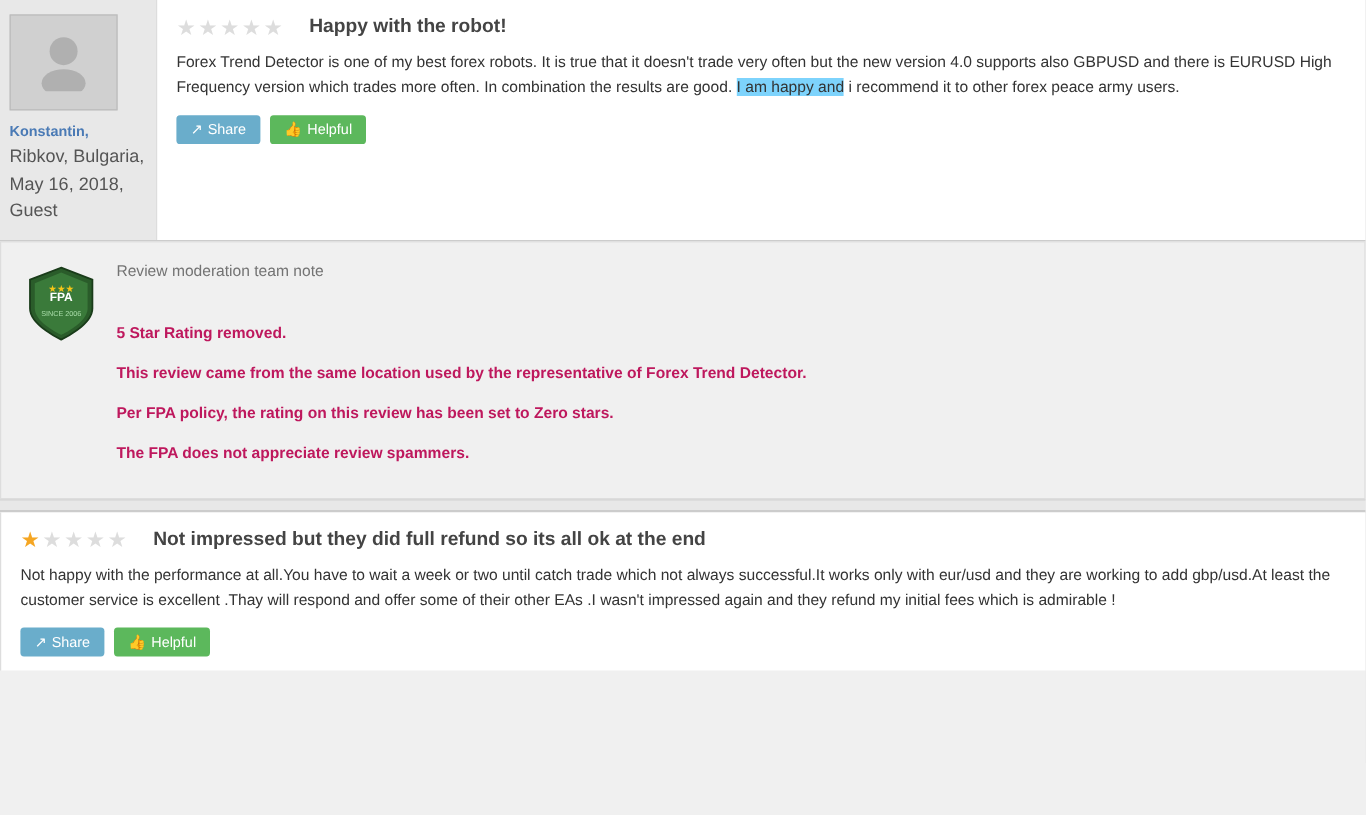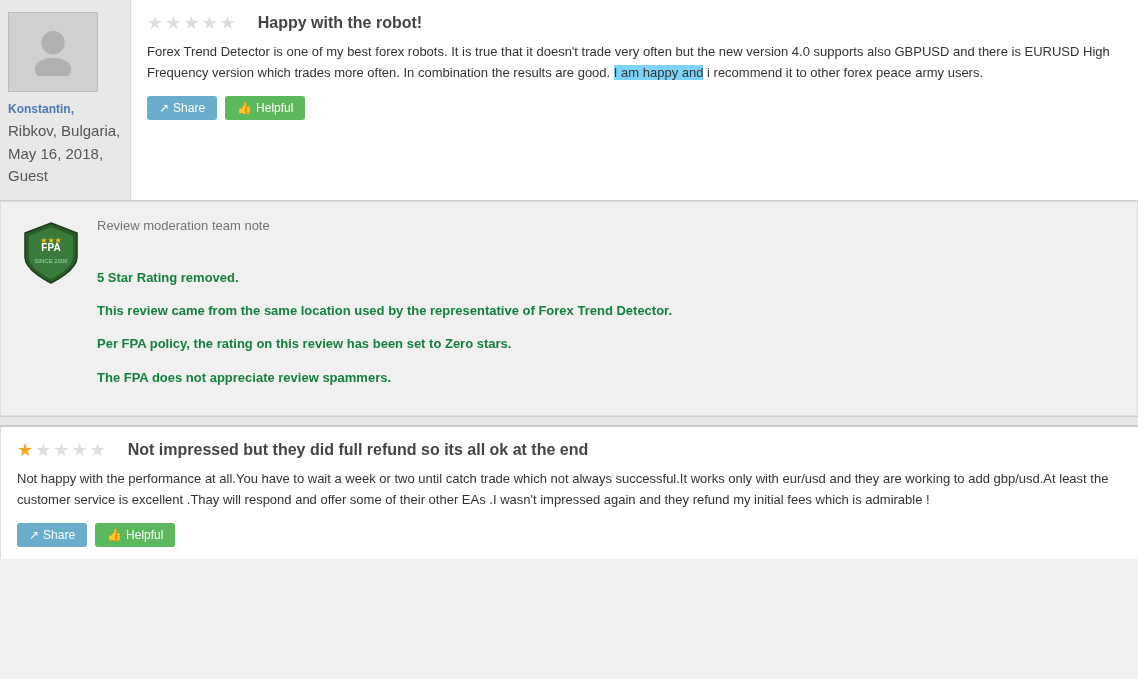--- a/index.html
+++ b/index.html
@@ -137,21 +137,21 @@
     .moderation-content {
       flex: 1;
     }
     .moderation-title {
       color: #737373;
       font-size: 13px;
       margin-bottom: 8px;
     }
     .moderation-text {
       font-size: 13px;
-      color: #15803d;
+      color: #be185d;
       line-height: 1.8;
       margin-top: 33px;
     }
     .moderation-text p {
       margin-bottom: 10px;
     }
     .moderation-text .bold {
       font-weight: bold;
     }
     .full-review-section {

